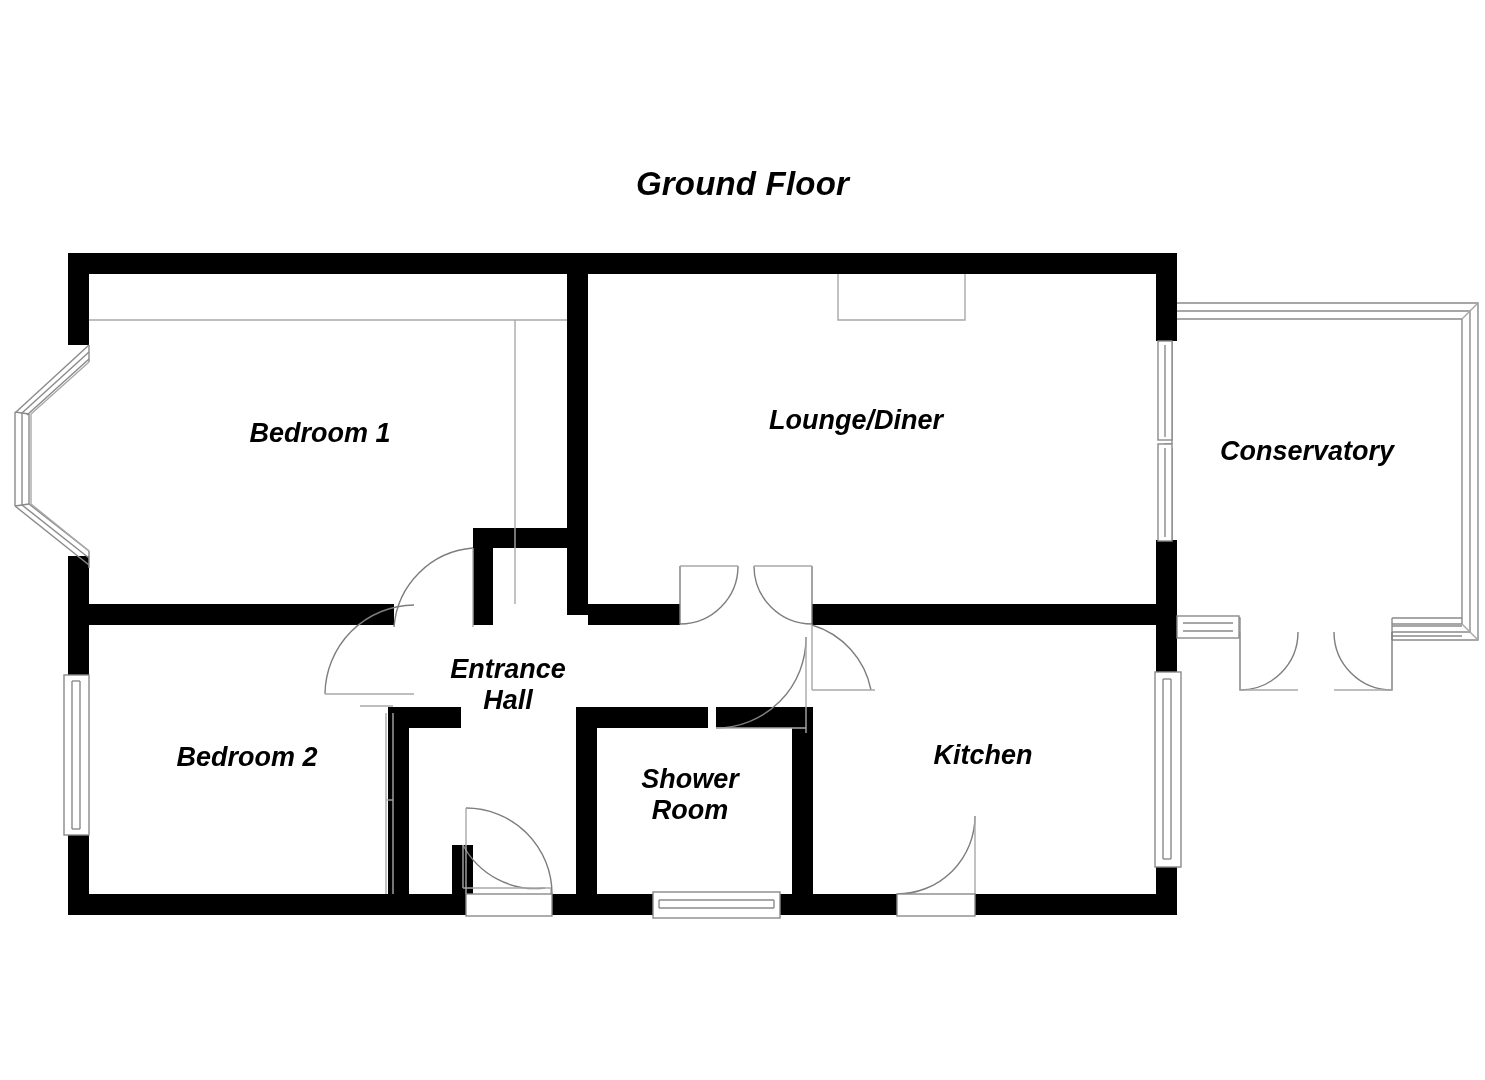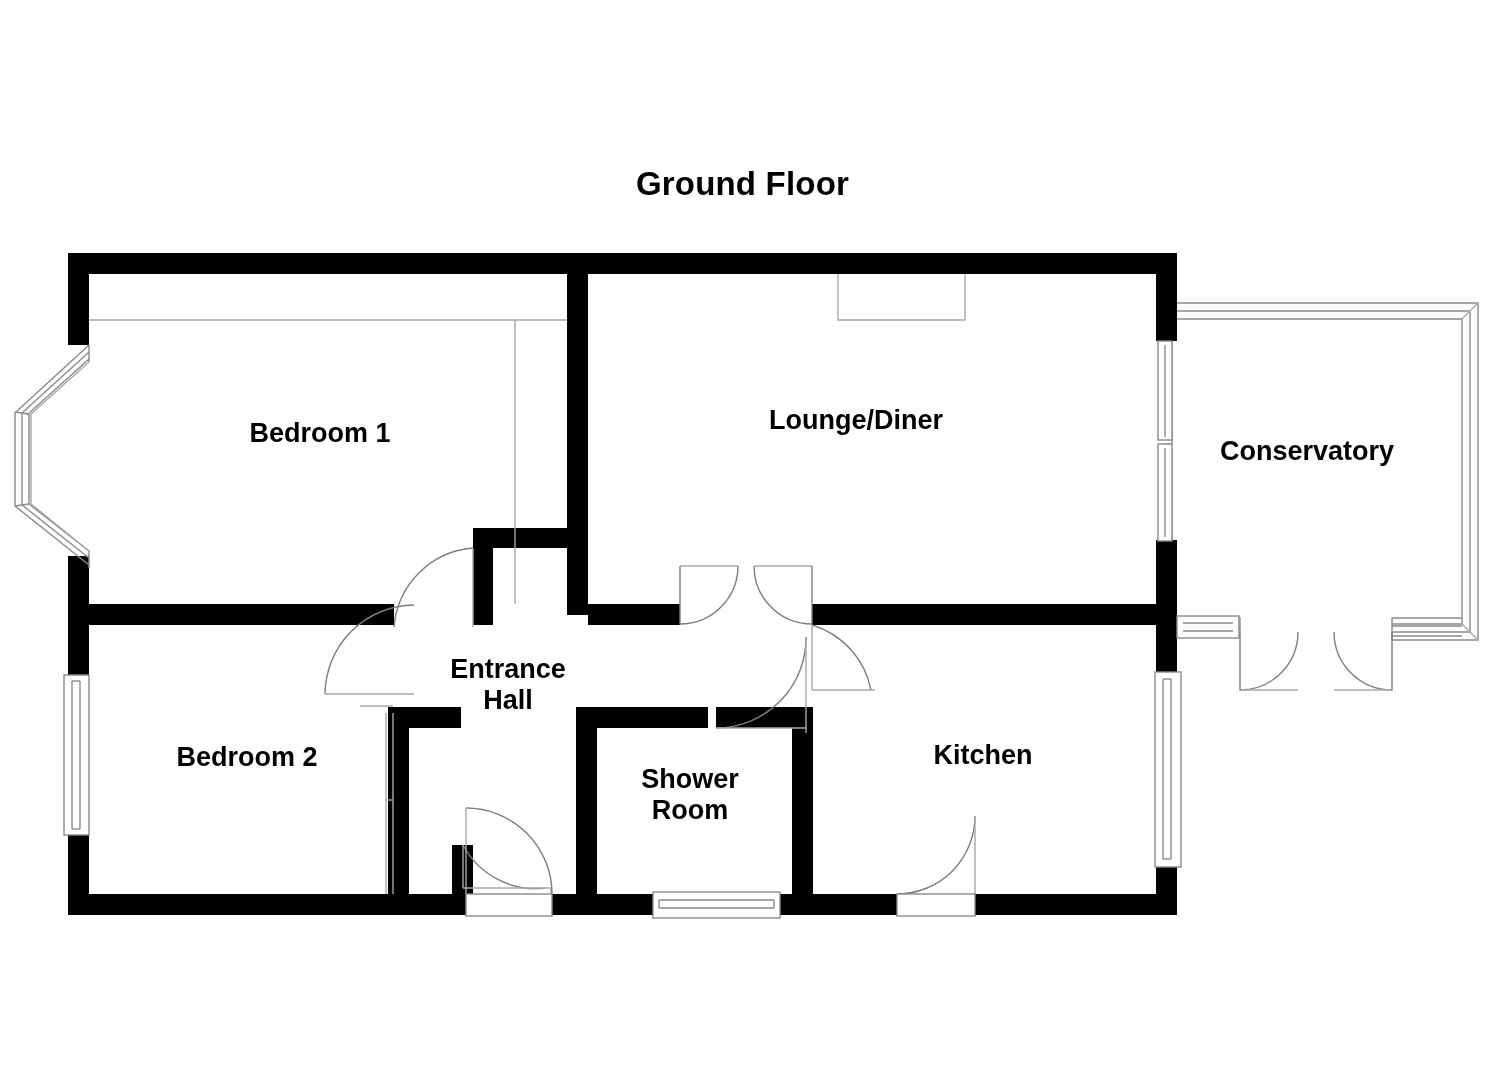--- a/index.html
+++ b/index.html
@@ -12,20 +12,21 @@
     height: 1080px;
     font-family: "Liberation Sans", sans-serif;
     overflow: hidden;
     position: relative;
   }
   #plan-root {
     position: absolute;
     left: 0; top: 0;
     width: 1485px;
     height: 1080px;
+    font-style: italic;
   }
   .floor-title {
     position: absolute;
     left: 0;
     top: 165px;
     width: 1485px;
     text-align: center;
     font-size: 33px;
     font-weight: bold;
     color: #000000;

